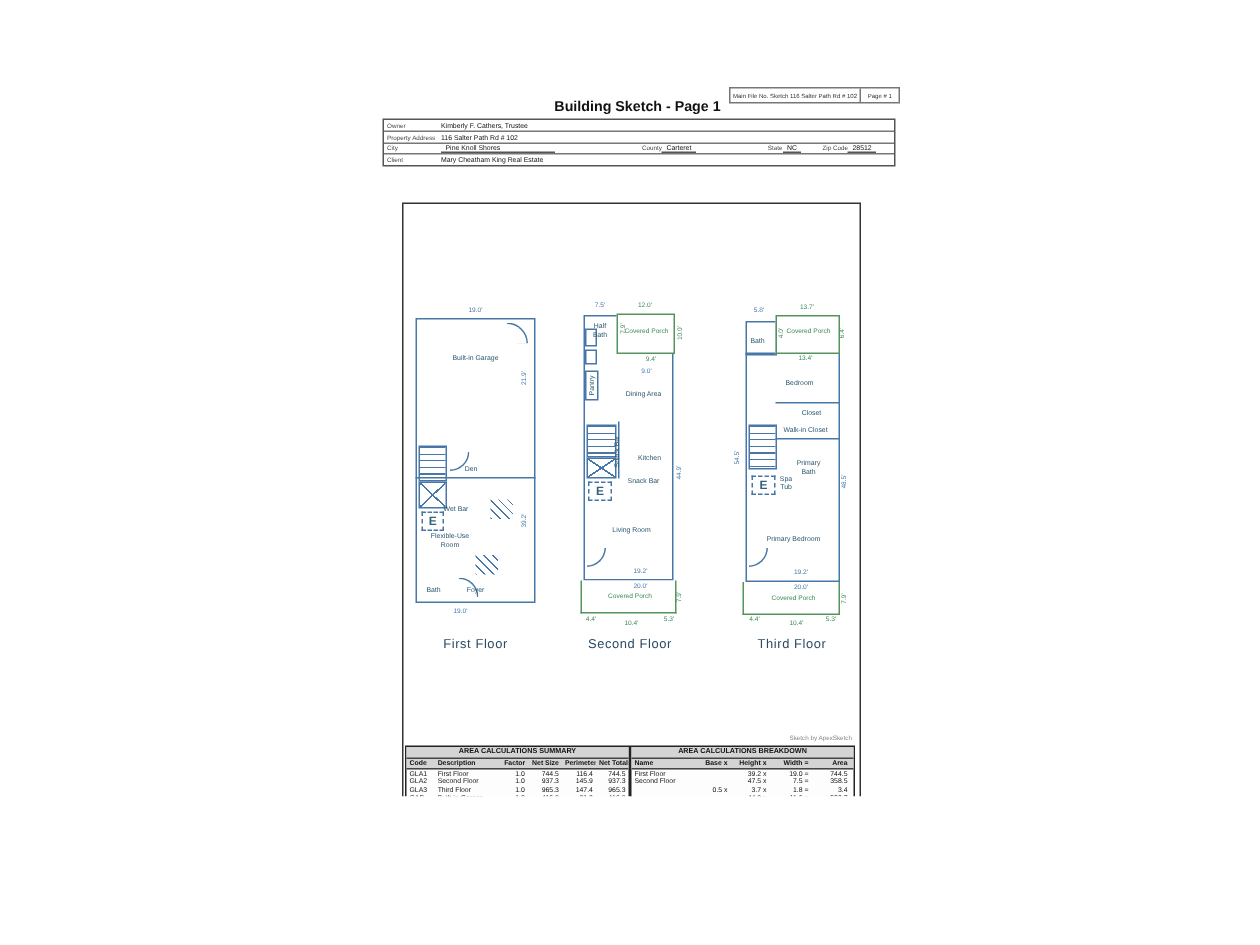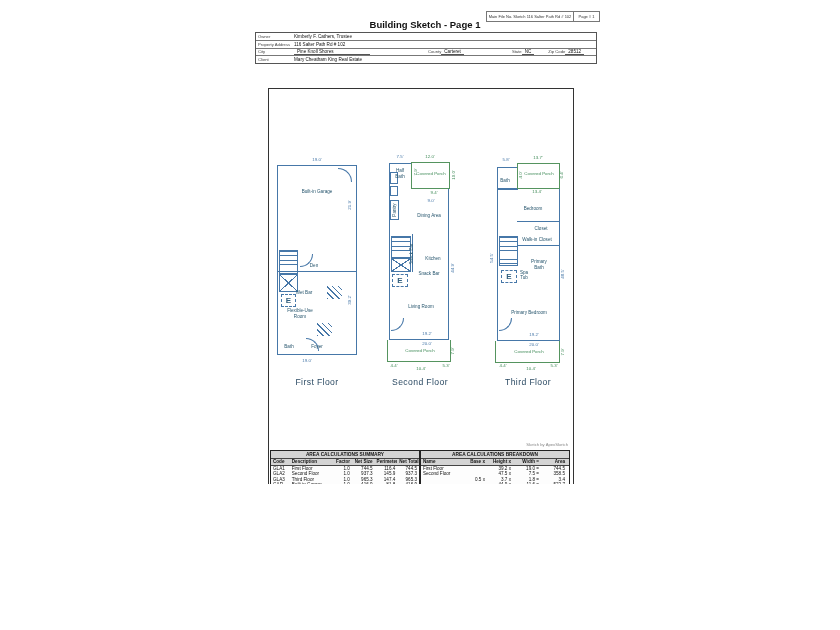--- a/index.html
+++ b/index.html
@@ -1,17 +1,17 @@
 <!DOCTYPE html>
 <html><head>
 <meta charset="utf-8">
 <style>
   html,body{margin:0;padding:0;background:#fff;}
   .page{position:relative;width:840px;height:484px;background:#fff;overflow:hidden;
-        font-family:"Liberation Sans",sans-serif;color:#222;}
+        font-family:"Liberation Sans",sans-serif;color:#222;margin-top:47px;}
   .abs{position:absolute;}
 
   
   .filebox{left:486px;top:11px;width:112px;height:9px;display:flex;border:0.5px solid #777;font-size:4px;color:#333;}
   .filebox .fcell{display:flex;align-items:center;justify-content:center;white-space:nowrap;overflow:hidden;}
   .filebox .f1{width:86px;border-right:0.5px solid #777;}
   .filebox .f2{flex:1;}
 
   .title{left:255px;top:19px;width:340px;text-align:center;font-size:9.5px;font-weight:bold;color:#111;}
 

